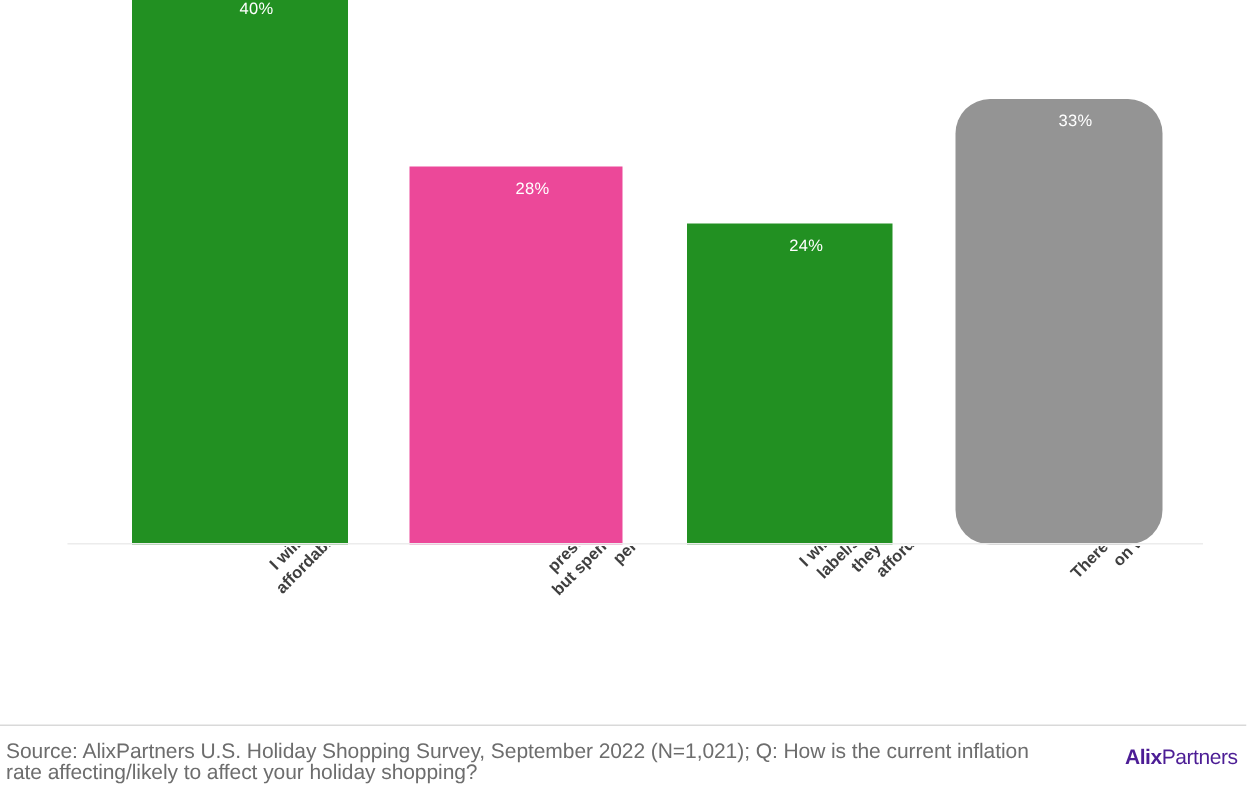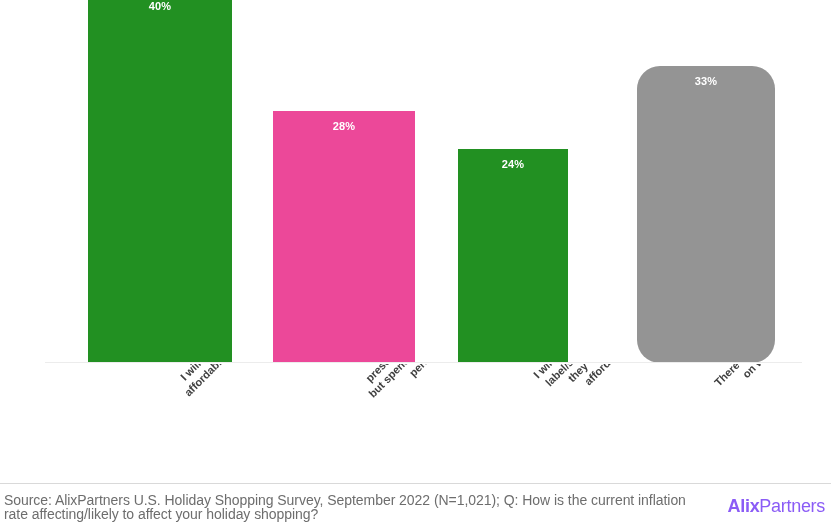--- a/index.html
+++ b/index.html
@@ -41,26 +41,26 @@
 
   .bar-rect {
     width: 100%;
     height: 100%;
     position: relative;
   }
 
   .bar-value {
     position: absolute;
     top: 9px;
-    left: 0;
+    left: 11px;
     width: 100%;
     text-align: center;
     color: #ffffff;
     font-size: 11px;
-    font-weight: bold;
+    font-weight: normal;
     letter-spacing: 0.2px;
     line-height: 12px;
   }
 
   #axis-line {
     position: absolute;
     left: 45px;
     top: 362px;
     width: 757px;
     height: 1px;
@@ -112,22 +112,22 @@
     font-size: 14px;
     color: #6d6d6d;
     line-height: 14px;
     letter-spacing: -0.05px;
   }
 
   #brand-logo {
     position: absolute;
     right: 6px;
     top: 12px;
-    font-size: 18px;
-    color: #8b5cf6;
+    font-size: 14px;
+    color: #4c1d95;
     letter-spacing: -0.3px;
     white-space: nowrap;
   }
   #brand-logo .logo-bold {
     font-weight: bold;
   }
   #brand-logo .logo-light {
     font-weight: normal;
   }
 </style>
@@ -143,21 +143,21 @@
         <span class="bar-value" style="top:17px;">40%</span>
       </div>
     </div>
 
     <div class="bar-group" style="left:273px; width:142px; height:252px;">
       <div class="bar-rect" style="background:#ec4899;">
         <span class="bar-value">28%</span>
       </div>
     </div>
 
-    <div class="bar-group" style="left:458px; width:110px; height:214px;">
+    <div class="bar-group" style="left:458px; width:137px; height:214px;">
       <div class="bar-rect" style="background:#229022;">
         <span class="bar-value">24%</span>
       </div>
     </div>
 
     <div class="bar-group" style="left:637px; width:138px; height:297px;">
       <div class="bar-rect" style="background:#949494;border-radius:23px;">
         <span class="bar-value">33%</span>
       </div>
     </div>

